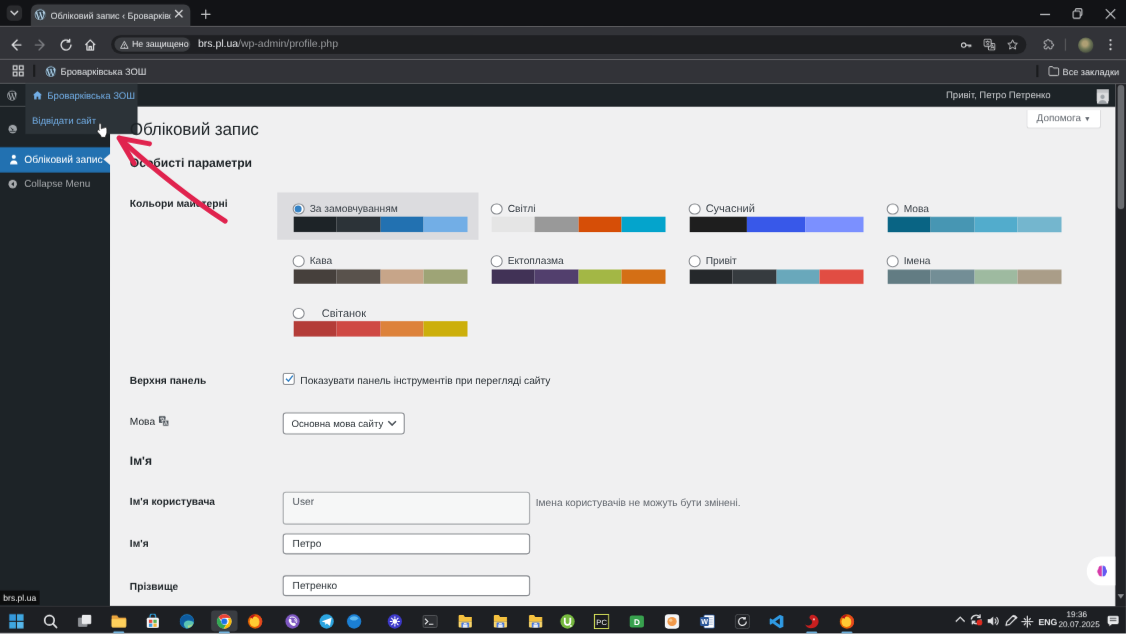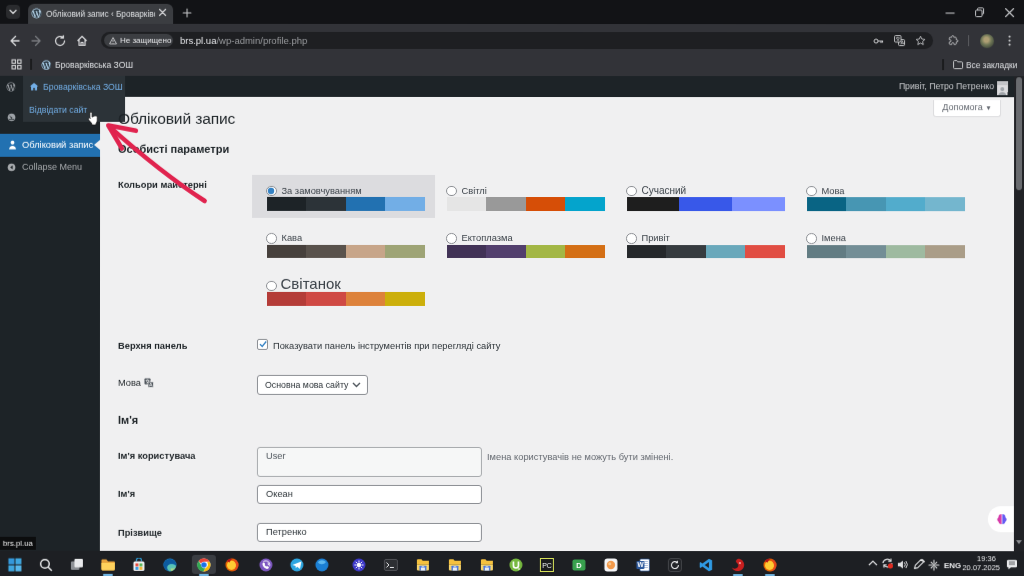--- a/index.html
+++ b/index.html
@@ -125,21 +125,21 @@
     </svg>
 <div class="abs" style="left:966px;top:59.5px;color:#dee0e3;font-size:8.3px;line-height:11px">Все закладки</div>
 
 
 <div class="abs" style="left:0;top:75.5px;width:1013.5px;height:21.5px;background:#1d2327"></div>
 
 <svg class="abs" style="left:6px;top:82px" width="10" height="10" viewBox="0 0 20 20">
       <path d="M10 1c-5 0-9 4-9 9s4 9 9 9 9-4 9-9-4-9-9-9zM2.2 10c0-1.1.2-2.2.7-3.1l3.8 10.4C4 16 2.2 13.2 2.2 10zm7.8 7.8c-.8 0-1.5-.1-2.2-.3l2.3-6.8 2.4 6.6v.1c-.8.3-1.6.4-2.5.4zm1.1-11.4c.5 0 .9-.1.9-.1.4-.1.4-.7-.1-.6 0 0-1.3.1-2.1.1-.8 0-2.1-.1-2.1-.1-.4 0-.5.6 0 .6 0 0 .4.1.8.1l1.2 3.3-1.7 5.1-2.8-8.4c.5 0 .9-.1.9-.1.4-.1.4-.7-.1-.6 0 0-1.3.1-2.1.1h-.5C4.7 3.9 7.2 2.2 10 2.2c2.1 0 4 .8 5.4 2.1h-.1c-.8 0-1.4.7-1.4 1.4 0 .7.4 1.2.8 1.9.3.6.7 1.3.7 2.3 0 .7-.3 1.5-.6 2.7l-.8 2.8-3-8.9zm3.5 10.9l2.6-7.4c.5-1.2.6-2.2.6-3 0-.3 0-.6-.1-.9.7 1.2 1 2.5 1 4 .1 3-1.6 5.8-4.1 7.3z" fill="#a0a5aa"></path>
     </svg>
 
-<div class="abs" style="left:860px;top:81px;width:134px;text-align:right;color:#c9cbce;font-size:8.7px;line-height:11px;white-space:nowrap">Привіт, Петро Петренко</div>
+<div class="abs" style="left:860px;top:81px;width:134px;color:#c9cbce;font-size:8.7px;line-height:11px;white-space:nowrap">Привіт, Петро Петренко</div>
 <div class="abs" style="left:997px;top:81px;width:10.5px;height:10.5px;background:#c3c4c7"><svg width="10.5" height="10.5" viewBox="0 0 16 16">
         <rect width="16" height="16" fill="#dcdcde"></rect>
         <circle cx="8" cy="6" r="3" fill="#9ea3a8"></circle>
         <path d="M2 16 c0-3.5 2.7-5.5 6-5.5 s6 2 6 5.5 Z" fill="#9ea3a8"></path>
       </svg></div>
 
 
 <div class="abs" style="left:0;top:97px;width:100px;height:454px;background:#1d2327"></div>
 
 <svg class="abs" style="left:6.5px;top:113px" width="9" height="9" viewBox="0 0 20 20">
@@ -242,21 +242,21 @@
 
 <div class="abs" style="left:806px;top:229.5px"><span style="display:inline-block;width:10.5px;height:10.5px;border-radius:50%;background:#fff;border:1px solid #8c8f94"></span><span style="position:relative;top:-2.5px;margin-left:5px;font-size:9.3px;color:#3c434a">Імена</span></div>
 <div class="abs" style="left:806.5px;top:244.5px;width:158px;height:13.5px;display:flex">
       <span style="flex:1;background:#627c83"></span>
       <span style="flex:1;background:#738e96"></span>
       <span style="flex:1;background:#9ebaa0"></span>
       <span style="flex:1;background:#aa9d88"></span>
     </div>
 
 
-<div class="abs" style="left:266px;top:277px"><span style="display:inline-block;width:10.5px;height:10.5px;border-radius:50%;background:#fff;border:1px solid #8c8f94"></span><span style="position:relative;top:-2.5px;margin-left:4px;font-size:15px;color:#3c434a">Світанок</span></div>
+<div class="abs" style="left:266px;top:277px"><span style="display:inline-block;width:10.5px;height:10.5px;border-radius:50%;background:#fff;border:1px solid #8c8f94"></span><span style="position:relative;top:-2.5px;margin-left:16px;font-size:10px;color:#3c434a">Світанок</span></div>
 <div class="abs" style="left:266.5px;top:292px;width:158px;height:13.5px;display:flex">
       <span style="flex:1;background:#b43c38"></span>
       <span style="flex:1;background:#cf4944"></span>
       <span style="flex:1;background:#dd823b"></span>
       <span style="flex:1;background:#ccaf0b"></span>
     </div>
 
 
 <div class="abs" style="left:118px;top:341px;font-size:9.3px;color:#1d2327;font-weight:bold">Верхня панель</div>
 <div class="abs" style="left:257px;top:339px;width:11px;height:11px;background:#fff;border:1px solid #8c8f94;border-radius:2px"></div>
@@ -278,21 +278,21 @@
     </svg>
 
 
 <div class="abs" style="left:118px;top:413.5px;font-size:11px;color:#1d2327;font-weight:bold">Ім'я</div>
 
 <div class="abs" style="left:118px;top:451px;font-size:9.3px;color:#1d2327;font-weight:bold">Ім'я користувача</div>
 <div class="abs" style="left:257px;top:447px;width:225px;height:30px;background:#f6f7f7;border:1px solid #a7aaad;border-radius:3px;font-size:9.3px;color:#50575e;line-height:17px;padding-left:8px">User</div>
 <div class="abs" style="left:487px;top:451.5px;font-size:9.3px;color:#646970">Імена користувачів не можуть бути змінені.</div>
 
 <div class="abs" style="left:118px;top:489px;font-size:9.3px;color:#1d2327;font-weight:bold">Ім'я</div>
-<div class="abs" style="left:257px;top:484.5px;width:225px;height:19px;background:#fff;border:1px solid #8c8f94;border-radius:3px;font-size:9.3px;color:#2c3338;line-height:17px;padding-left:8px">Океан</div>
+<div class="abs" style="left:257px;top:484.5px;width:225px;height:19px;background:#fff;border:1px solid #8c8f94;border-radius:3px;font-size:9.3px;color:#2c3338;line-height:17px;padding-left:8px">Петро</div>
 
 <div class="abs" style="left:118px;top:528px;font-size:9.3px;color:#1d2327;font-weight:bold">Прізвище</div>
 <div class="abs" style="left:257px;top:523px;width:225px;height:19px;background:#fff;border:1px solid #8c8f94;border-radius:3px;font-size:9.3px;color:#2c3338;line-height:17px;padding-left:8px">Петренко</div>
 
 
 <div class="abs" style="left:1013.5px;top:75.5px;width:10.5px;height:475.5px;background:#212226"></div>
 <div class="abs" style="left:1015.5px;top:77px;width:6.5px;height:113px;background:#696b6f;border-radius:3px"></div>
 
 <div class="abs" style="left:1015.5px;top:540px;width:0;height:0;border:3.4px solid transparent;border-top:4.5px solid #8a8c90;border-bottom:none"></div>
 
@@ -484,21 +484,21 @@
       <path d="M7.6 3.6 a2.8 2.8 0 0 1 0 3.8 M9.2 2.3 a5 5 0 0 1 0 6.4" stroke="#dfe0e2" stroke-width="1" fill="none" stroke-linecap="round"></path>
     </svg>
 <svg class="abs" style="left:913px;top:558px" width="13" height="11" viewBox="0 0 13 11">
       <path d="M8.2 1.4 l2.4 2.4 L4.8 9.6 1.6 10.4 2.4 7.2 Z" fill="none" stroke="#dfe0e2" stroke-width="1.1" stroke-linejoin="round"></path>
       <path d="M11.2 4.4 l1-1 -2.6-2.6 -1 1" fill="#dfe0e2"></path>
     </svg>
 <svg class="abs" style="left:928px;top:558.5px" width="12" height="12" viewBox="0 0 12 12">
       <path d="M6 1 V11 M1 6 H11 M3.2 3.2 l1.2 1.2 M8.8 3.2 l-1.2 1.2 M3.2 8.8 l1.2-1.2 M8.8 8.8 l-1.2-1.2" stroke="#dfe0e2" stroke-width="1.1" fill="none" stroke-linecap="round"></path>
     </svg>
 <div class="abs" style="left:944px;top:561px;color:#e8e9eb;font-size:8px;font-weight:bold">ENG</div>
-<div class="abs" style="left:962px;top:555px;width:38px;text-align:right;color:#e8e9eb;font-size:7.5px;line-height:8.6px">19:36&nbsp;&nbsp;<br>20.07.2025</div>
+<div class="abs" style="left:962px;top:555px;width:38px;text-align:center;color:#e8e9eb;font-size:7.5px;line-height:8.6px">19:36&nbsp;&nbsp;<br>20.07.2025</div>
 <svg class="abs" style="left:1006px;top:559px" width="12" height="11" viewBox="0 0 12 11">
       <path d="M1 2 a1.2 1.2 0 0 1 1.2-1.2 h7.6 A1.2 1.2 0 0 1 11 2 v5 a1.2 1.2 0 0 1 -1.2 1.2 H5 L2.5 10.2 V8.2 H2.2 A1.2 1.2 0 0 1 1 7 Z" fill="#e8e9eb"></path>
       <path d="M3 3 h6 M3 5 h6" stroke="#4a4c50" stroke-width="0.9"></path>
     </svg>
 
 
 <svg class="abs" style="left:90px;top:110px;pointer-events:none" width="130" height="105" viewBox="0 0 130 105">
 <path d="M114.6 91 Q70 62 19.3 16.6" stroke="#e0234e" stroke-width="4.6" fill="none" stroke-linecap="round"></path>
 <path d="M18.3 15.6 L45.8 20.8 M18.3 15.6 L31.9 38.6" stroke="#e0234e" stroke-width="4.6" fill="none" stroke-linecap="round"></path>
 </svg>

